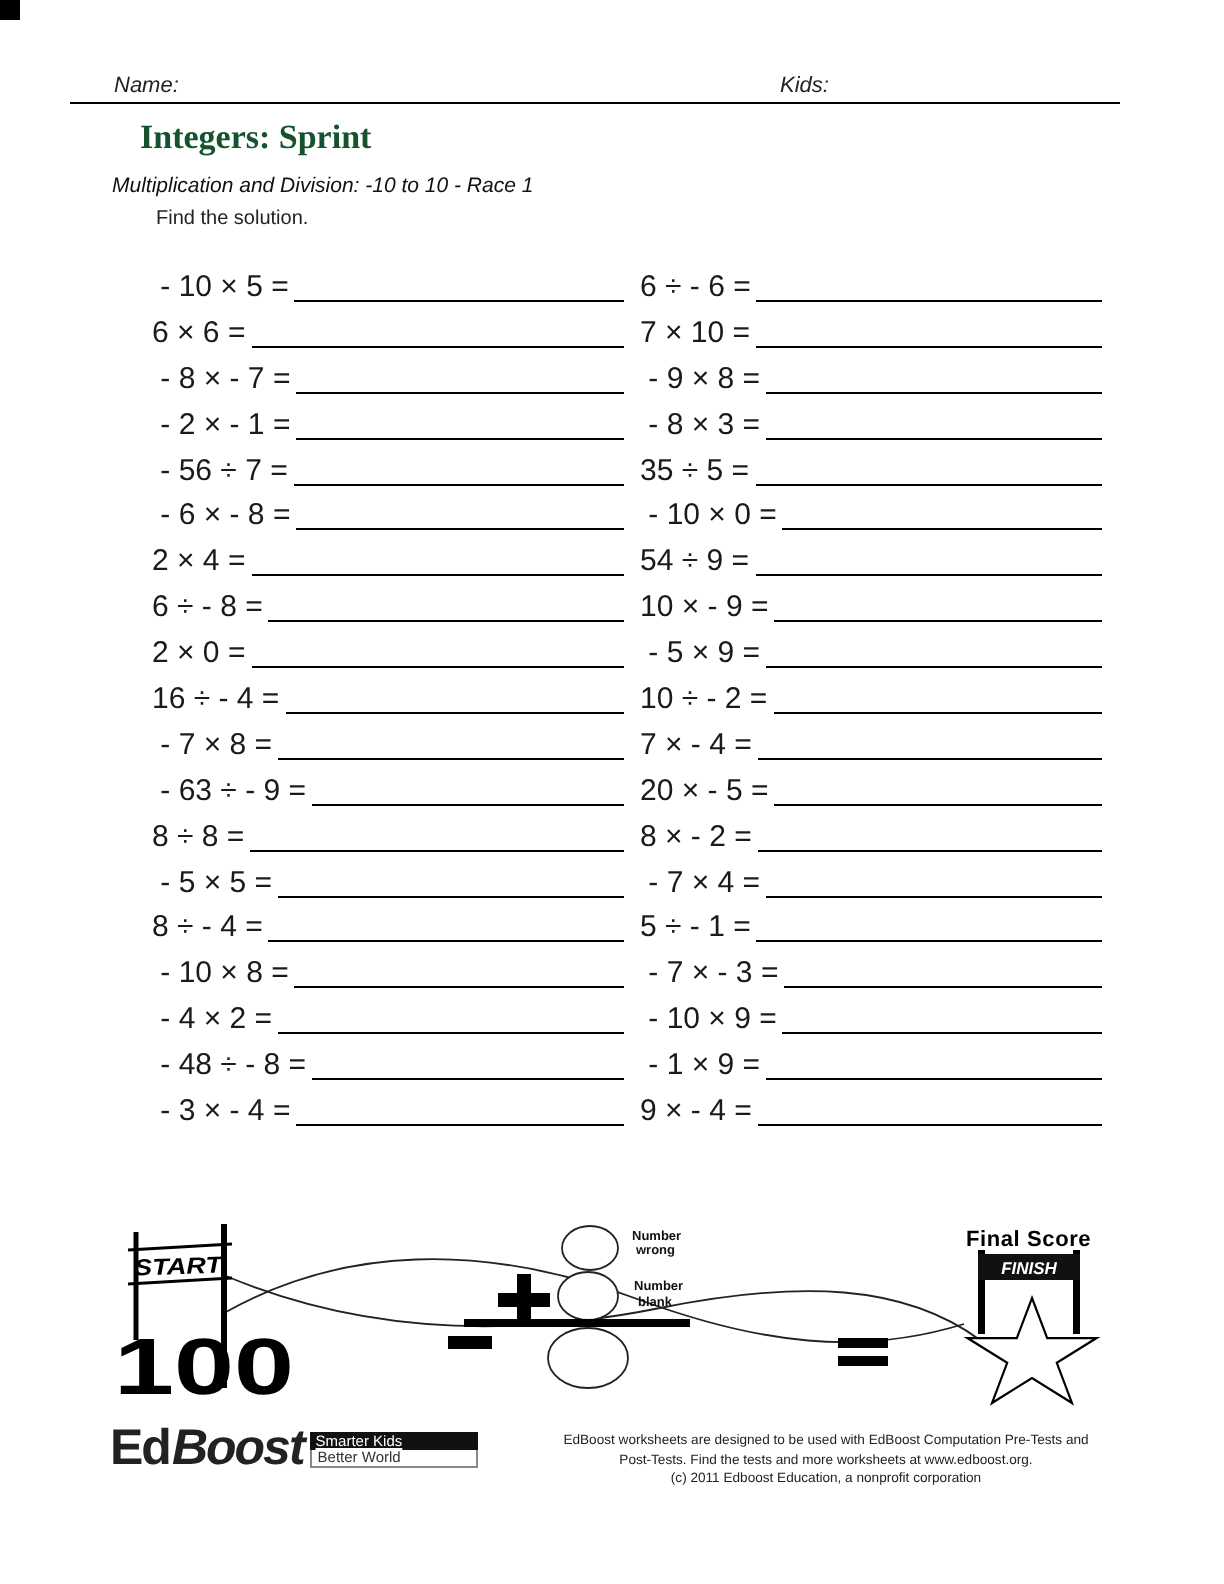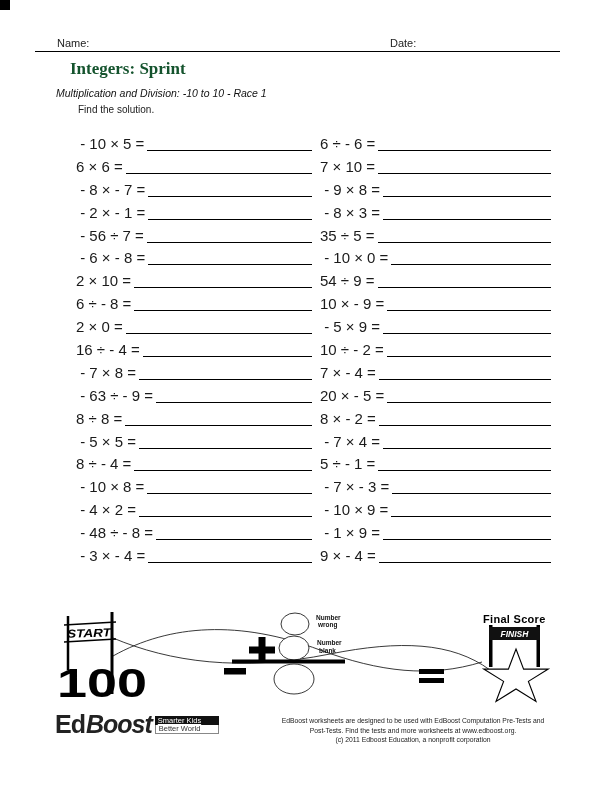--- a/index.html
+++ b/index.html
@@ -2,51 +2,51 @@
 <html><head>
 <meta charset="utf-8">
 <style>
   html,body{margin:0;padding:0;background:#888;}
   .page{
     position:relative; width:612px; height:792px; background:#fff;
     font-family:"Liberation Sans", sans-serif; color:#1a1a1a; overflow:hidden;
     margin:0 auto;
   }
   .corner-mark{position:absolute;left:0;top:0;width:10px;height:10px;background:#000;}
-  .hdr-label{position:absolute;top:37px;font-size:11px;color:#222;}
+  .hdr-label{position:absolute;top:37px;font-size:11px;color:#222;font-style:italic;}
   .name-label{left:57px;}
   .date-label{left:390px;}
   .header-rule{position:absolute;left:35px;top:51px;width:525px;border-top:1.5px solid #000;height:0;}
   .title{position:absolute;left:56px;top:59px;font-family:"Liberation Serif",serif;font-weight:700;font-size:17px;color:#14532d;margin-left:14px;}
   .subtitle{position:absolute;left:56px;top:87px;font-style:italic;font-weight:400;font-size:10.5px;color:#111;}
   .instruction{position:absolute;left:78px;top:104px;font-size:10px;color:#222;}
   .col{position:absolute;top:133px;}
   #col-left{left:76px;width:236px;}
   #col-right{left:320px;width:231px;text-align:center;}
   .row{height:22.9px;box-sizing:border-box;padding-top:6px;display:flex;}
   .eq{font-size:15px;line-height:10px;white-space:pre;color:#1a1a1a;}
   .blank{flex:1;border-bottom:1px solid #000;height:11px;margin-left:3px;}
   .score-svg{position:absolute;left:0;top:600px;}
   .logo{position:absolute;left:55px;top:712px;display:flex;align-items:flex-start;}
   .logo-ed{font-size:25px;font-weight:900;color:#222;letter-spacing:-1px;line-height:25px;}
   .logo-boost{font-size:25px;font-weight:900;font-style:italic;color:#222;letter-spacing:-1px;line-height:25px;margin-left:1px;}
-  .tagline{margin-left:3px;margin-top:4px;width:64px;}
+  .tagline{margin-left:3px;margin-top:4px;width:84px;}
   .tagline-top{background:#111;color:#fff;font-size:7.5px;line-height:9px;padding:0 3px;text-decoration:underline;}
   .tagline-bottom{border:1px solid #888;border-top:none;color:#333;font-size:7.5px;line-height:8px;padding:0 3px;}
   .foot-text{position:absolute;left:280px;top:716px;width:266px;text-align:center;font-size:6.8px;line-height:1.4;color:#222;}
 </style>
 </head>
 <body>
 
 <div class="page">
 
   <div class="corner-mark"></div>
 
   <div class="hdr-label name-label">Name:</div>
-  <div class="hdr-label date-label">Date:</div>
+  <div class="hdr-label date-label">Kids:</div>
   <div class="header-rule"></div>
 
   <div class="title">Integers: Sprint</div>
   <div class="subtitle">Multiplication and Division: -10 to 10 - Race 1</div>
   <div class="instruction">Find the solution.</div>
 
   <div class="col" id="col-left">
       <div class="row">
         <span class="eq"> - 10 × 5 =</span>
         <span class="blank"></span>
@@ -65,21 +65,21 @@
       </div>
       <div class="row">
         <span class="eq"> - 56 ÷ 7 =</span>
         <span class="blank"></span>
       </div>
       <div class="row">
         <span class="eq"> - 6 × - 8 =</span>
         <span class="blank"></span>
       </div>
       <div class="row">
-        <span class="eq">2 × 10 =</span>
+        <span class="eq">2 × 4 =</span>
         <span class="blank"></span>
       </div>
       <div class="row">
         <span class="eq">6 ÷ - 8 =</span>
         <span class="blank"></span>
       </div>
       <div class="row">
         <span class="eq">2 × 0 =</span>
         <span class="blank"></span>
       </div>

